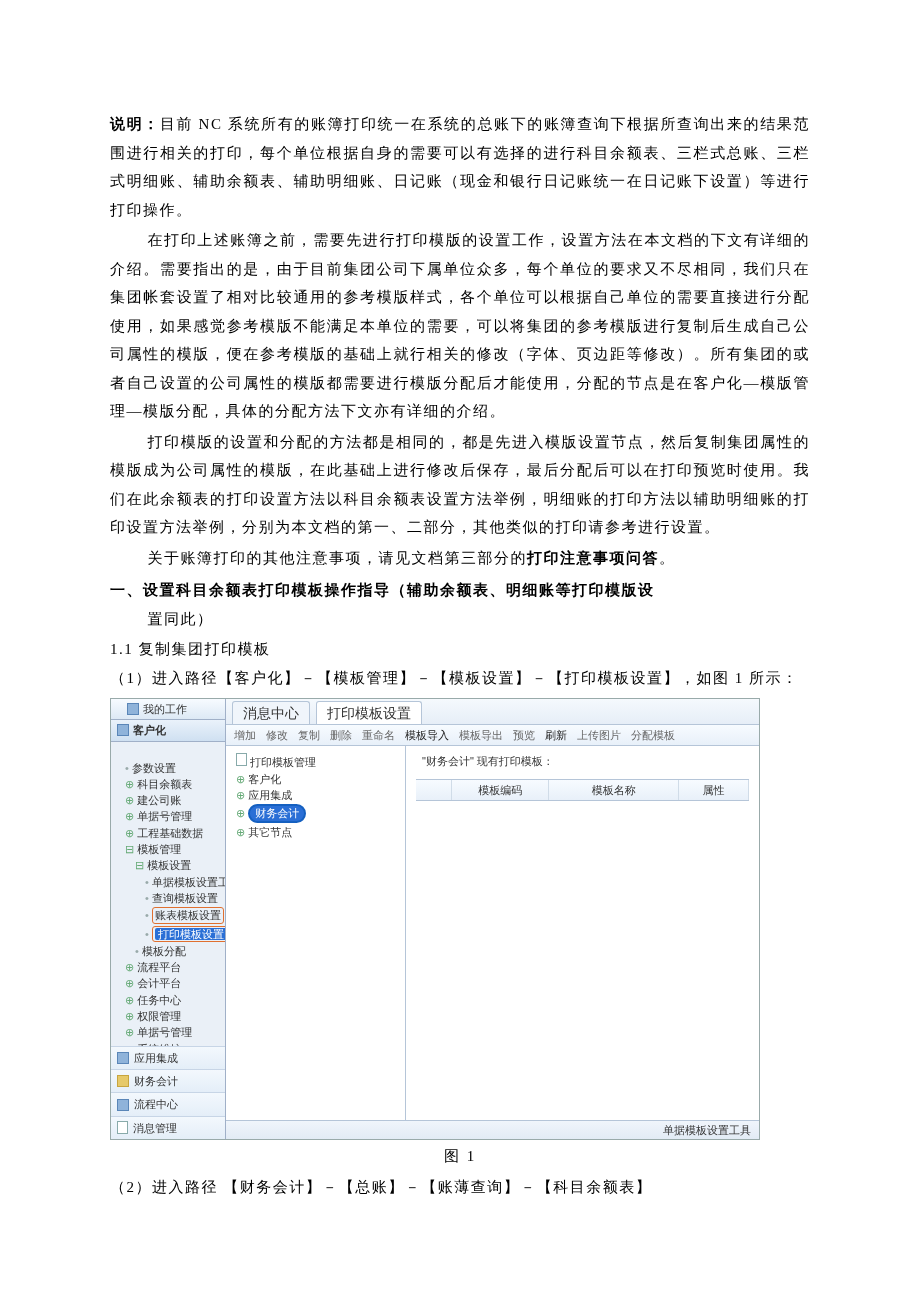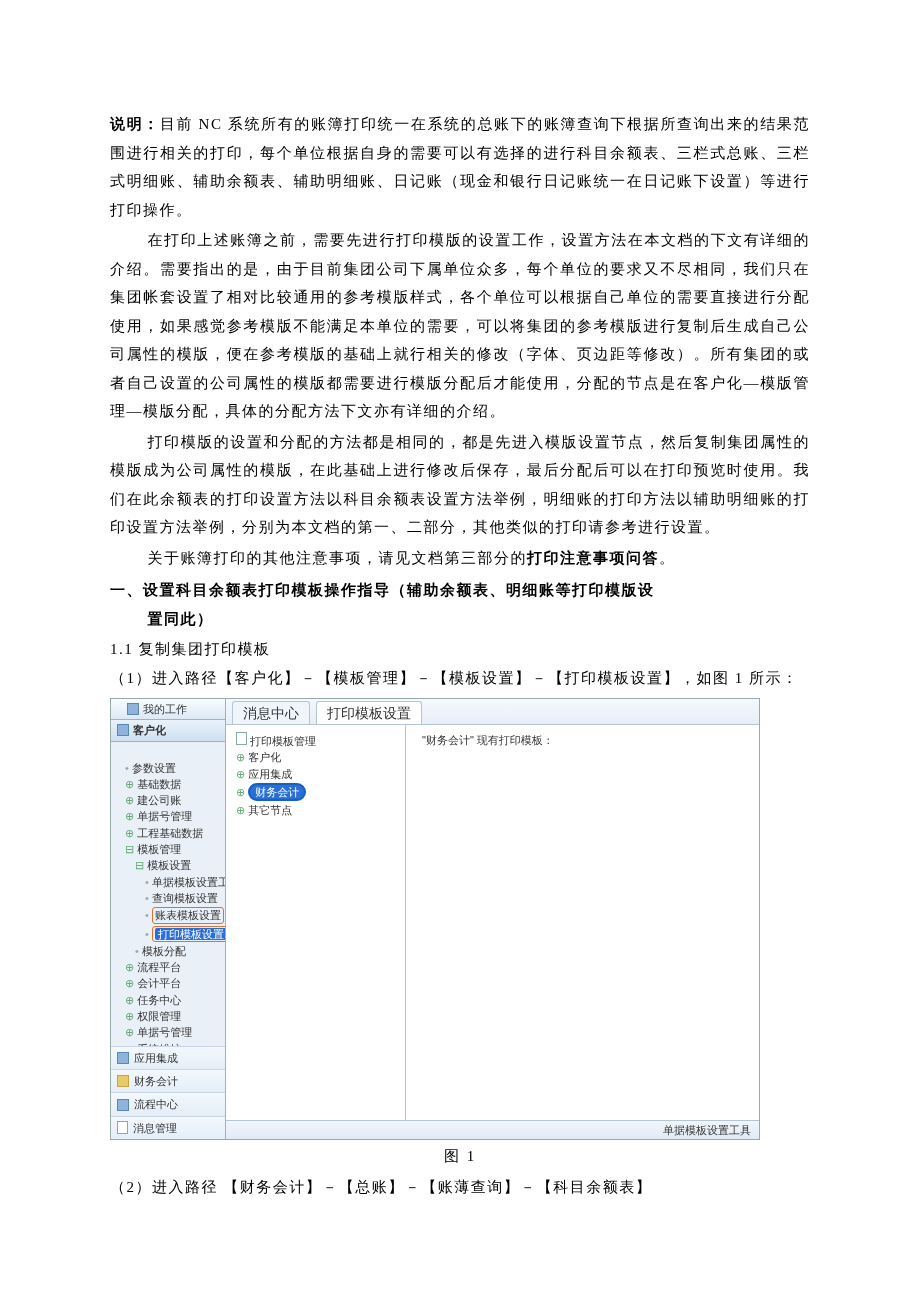--- a/index.html
+++ b/index.html
@@ -20,21 +20,21 @@
     .indent { text-indent: 2.5em; }
     .label-bold { font-weight: bold; }
     .section-title {
       font-weight: bold;
       letter-spacing: 1.5px;
       margin-top: 4px;
     }
     .section-title-sub {
       margin-left: 2.5em;
       letter-spacing: 1.5px;
-      font-weight: bold;
+      font-weight: normal;
     }
     .subhead {
       letter-spacing: 1.5px;
       margin-top: 2px;
     }
     .step {
       letter-spacing: 1.5px;
     }
 
     
@@ -219,21 +219,21 @@
       <div class="left-top">
         <span class="icon-sq"></span>
         <span>我的工作</span>
       </div>
       <div class="left-header">
         <span class="icon-sq"></span>
         <span>客户化</span>
       </div>
       <div class="left-tree">
         <div class="tree-item tree-dot">参数设置</div>
-        <div class="tree-item tree-bullet">基础数据</div>
+        <div class="tree-item tree-bullet">科目余额表</div>
         <div class="tree-item tree-bullet">建公司账</div>
         <div class="tree-item tree-bullet">单据号管理</div>
         <div class="tree-item tree-bullet">工程基础数据</div>
         <div class="tree-item tree-dash">模板管理</div>
         <div class="tree-item tree-sub tree-dash">模板设置</div>
         <div class="tree-item tree-sub2 tree-dot">单据模板设置工具</div>
         <div class="tree-item tree-sub2 tree-dot">查询模板设置</div>
         <div class="tree-item tree-sub2 tree-dot"><span class="box-orange">账表模板设置</span></div>
         <div class="tree-item tree-sub2 tree-dot"><span class="box-orange"><span class="hl-blue">打印模板设置</span></span></div>
         <div class="tree-item tree-sub tree-dot">模板分配</div>
@@ -262,33 +262,52 @@
         <span class="icon-doc"></span>
         <span>消息管理</span>
       </div>
     </div>
 
     <div class="shot-right">
       <div class="tabs-row">
         <div class="tab">消息中心</div>
         <div class="tab active">打印模板设置</div>
       </div>
+      <div class="toolbar">
+        <span>增加</span>
+        <span>修改</span>
+        <span>复制</span>
+        <span>删除</span>
+        <span>重命名</span>
+        <span class="en">模板导入</span>
+        <span>模板导出</span>
+        <span>预览</span>
+        <span class="en">刷新</span>
+        <span>上传图片</span>
+        <span>分配模板</span>
+      </div>
       <div class="main-area">
         <div class="mid-tree">
           <div class="tree-item">
             <span class="icon-doc"></span>
             <span>打印模板管理</span>
           </div>
           <div class="tree-item mid-sub tree-bullet">客户化</div>
           <div class="tree-item mid-sub tree-bullet">应用集成</div>
           <div class="tree-item mid-sub tree-bullet"><span class="circled-blue">财务会计</span></div>
           <div class="tree-item mid-sub tree-bullet">其它节点</div>
         </div>
         <div class="right-pane">
           <div class="right-head">"财务会计" 现有打印模板：</div>
+          <div class="grid-head">
+            <div class="gc1"> </div>
+            <div class="gc2">模板编码</div>
+            <div class="gc3">模板名称</div>
+            <div class="gc4">属性</div>
+          </div>
         </div>
       </div>
       <div class="status-bar">单据模板设置工具</div>
     </div>
   </div>
 </div>
 
 <p class="fig-caption">图 1</p>
 
 <p class="step">（2）进入路径 【财务会计】－【总账】－【账薄查询】－【科目余额表】</p>

